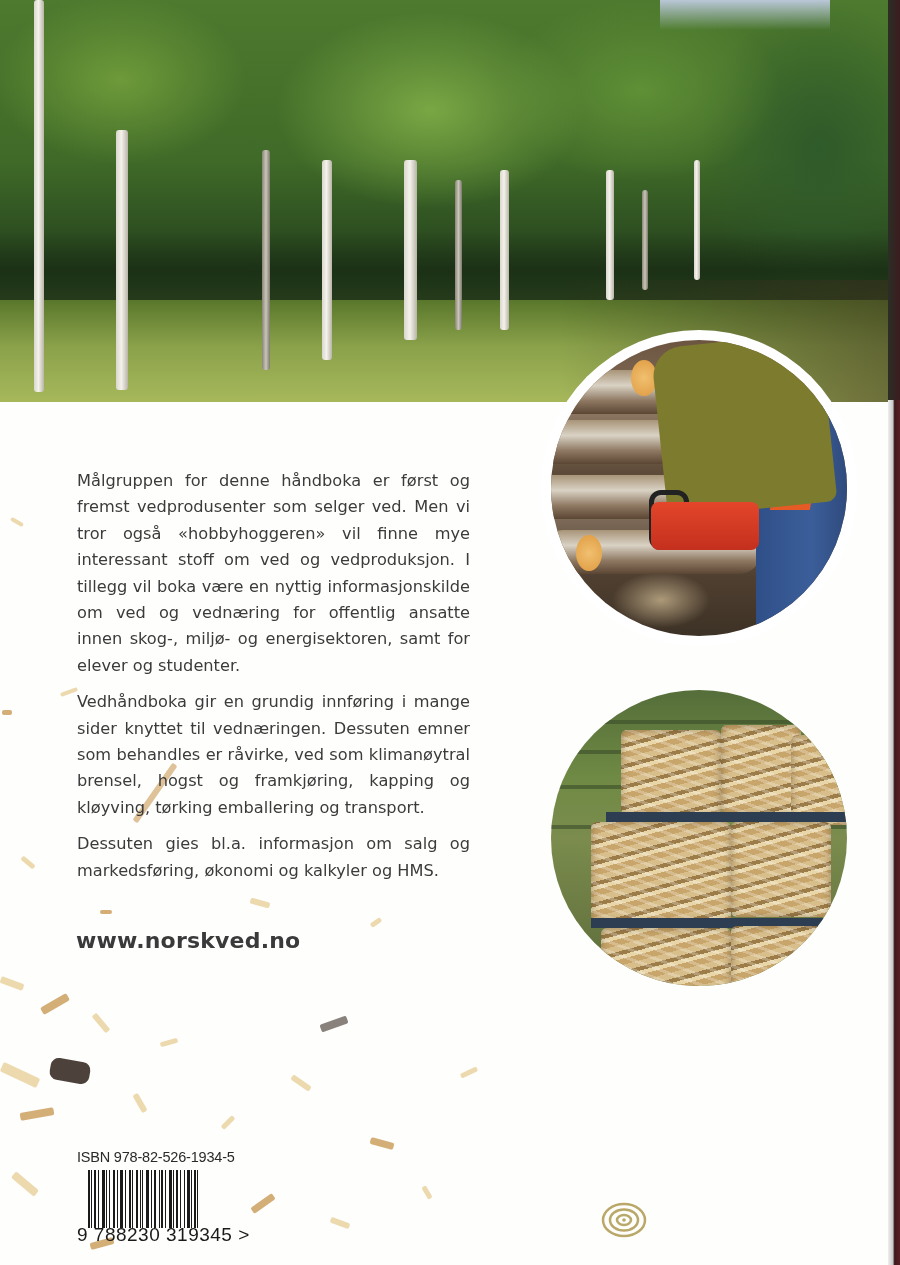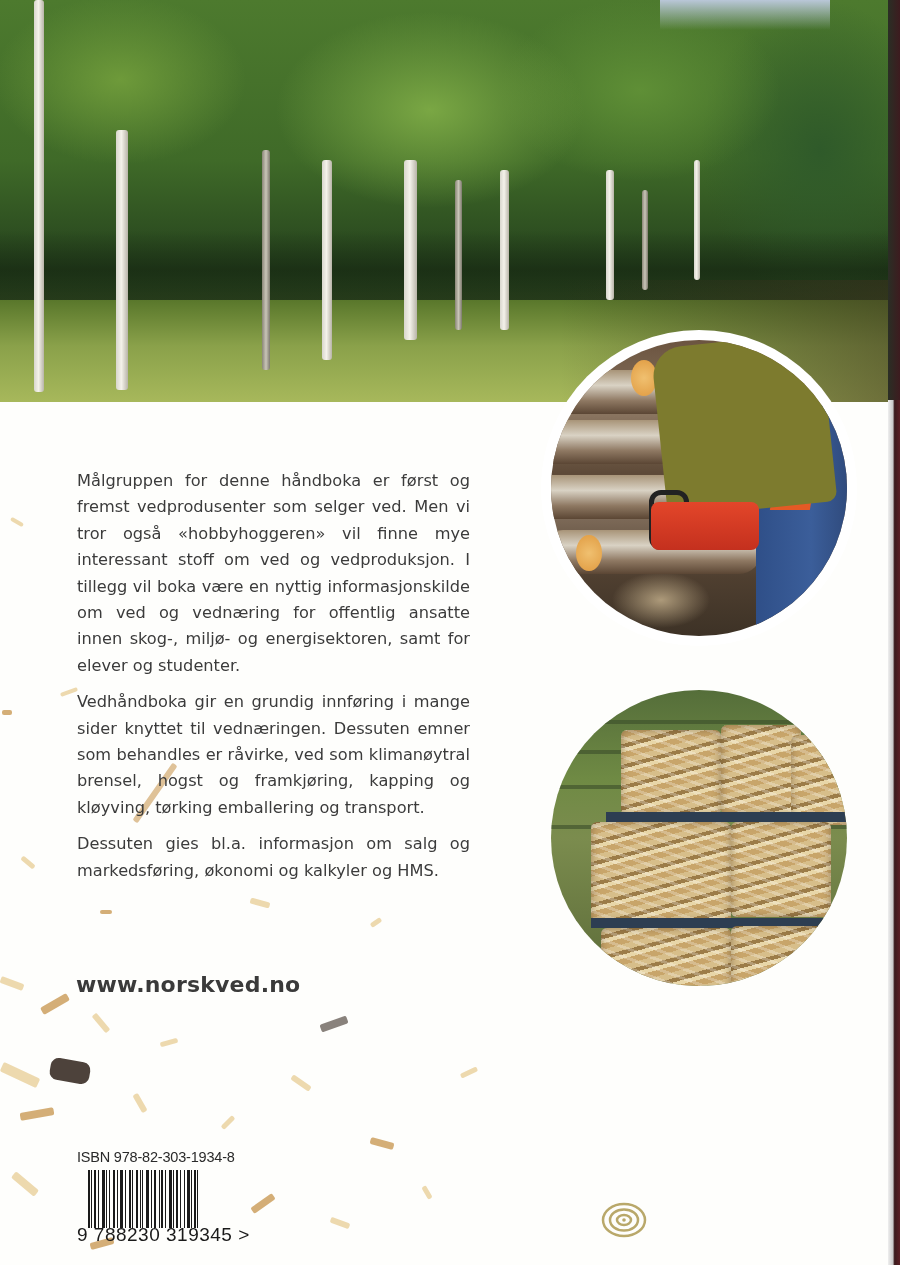--- a/index.html
+++ b/index.html
@@ -50,21 +50,21 @@
   
   .body-text {
     position: absolute; left: 77px; top: 468px; width: 393px;
     font-family: "DejaVu Sans", sans-serif; font-size: 16.2px; line-height: 26.4px; color: #3b3b3b;
     text-align: justify;
   }
   .body-text p { margin-bottom: 10px; }
   .body-text p:last-child { margin-bottom: 12px; }
 
   .website {
-    position: absolute; left: 76px; top: 972px;
+    position: absolute; left: 76px; top: 928px;
     font-family: "DejaVu Sans", sans-serif; font-weight: bold; font-size: 22px; color: #3a3a3a;
     letter-spacing: 0.2px;
   }
 
   
   .circle {
     position: absolute; border-radius: 50%; overflow: hidden;
   }
   .circle-ring { position: absolute; border-radius: 50%; background: #fff; }
   .c1 { left: 551px; top: 340px; width: 296px; height: 296px;
@@ -192,21 +192,21 @@
     <div class="bag" style="left:170px;top:35px;width:80px;height:90px;"></div>
     <div class="bag" style="left:240px;top:45px;width:60px;height:90px;"></div>
     <div class="pallet" style="left:55px;top:122px;width:240px;"></div>
     <div class="bag" style="left:40px;top:132px;width:140px;height:100px;"></div>
     <div class="bag" style="left:180px;top:132px;width:100px;height:95px;"></div>
     <div class="pallet" style="left:40px;top:228px;width:255px;"></div>
     <div class="bag" style="left:50px;top:238px;width:130px;height:70px;"></div>
     <div class="bag" style="left:180px;top:236px;width:100px;height:70px;"></div>
   </div>
 
-  <div class="isbn-label">ISBN 978-82-303-1934-8</div>
+  <div class="isbn-label">ISBN 978-82-526-1934-5</div>
   <div class="barcode">
     <span style="width:2px;margin-right:1px;"></span>
       <span style="width:1px;margin-right:2px;"></span>
     <span style="width:2px;margin-right:2px;"></span>
       <span style="width:1px;margin-right:3px;"></span>
     <span style="width:3px;margin-right:1px;"></span>
       <span style="width:1px;margin-right:2px;"></span>
     <span style="width:1px;margin-right:3px;"></span>
       <span style="width:2px;margin-right:2px;"></span>
     <span style="width:1px;margin-right:2px;"></span>

